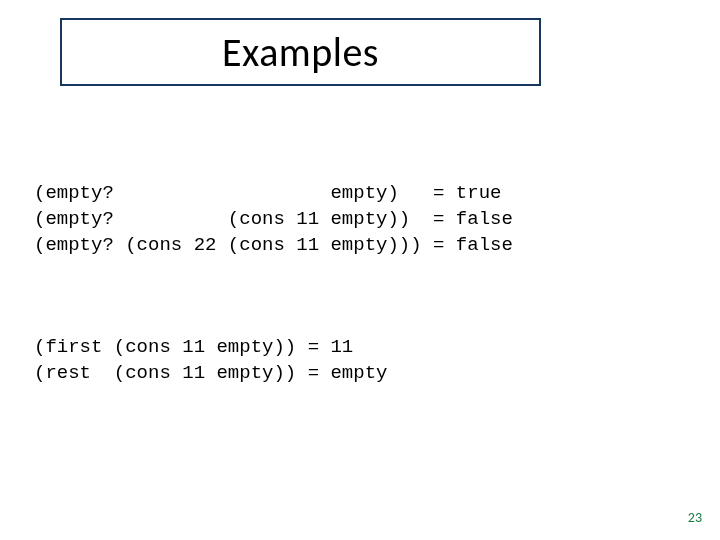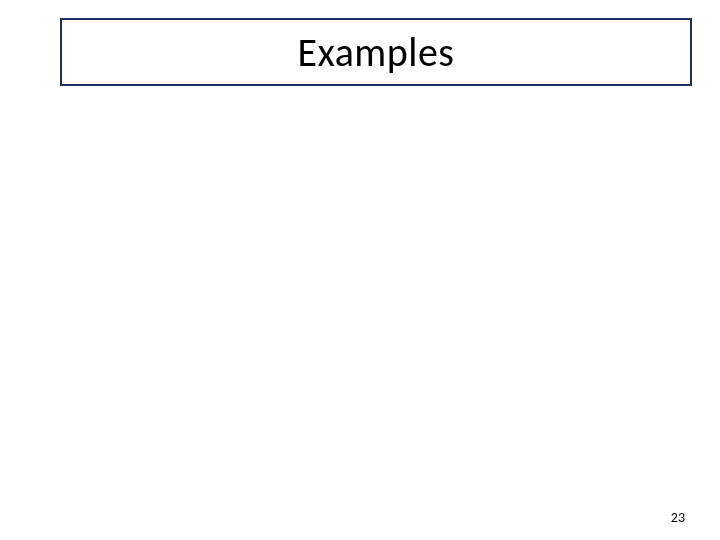--- a/index.html
+++ b/index.html
@@ -9,21 +9,21 @@
     height: 540px;
     background: #ffffff;
     font-family: Calibri, "Segoe UI", Arial, sans-serif;
     position: relative;
     overflow: hidden;
   }
   .title-box {
     position: absolute;
     left: 60px;
     top: 18px;
-    width: 632px;
+    width: 481px;
     height: 68px;
     border: 2px solid #17365d;
     box-sizing: border-box;
     display: flex;
     align-items: center;
     justify-content: center;
   }
   .title-box h1 {
     margin: 0;
     font-weight: 400;
@@ -40,31 +40,36 @@
     font-size: 19px;
     line-height: 1.35;
     color: #000;
     white-space: pre;
   }
   .block {
     margin-bottom: 26px;
   }
   .page-num {
     position: absolute;
-    right: 35px;
+    right: 18px;
     bottom: 14px;
     font-size: 14px;
-    color: #000000;
+    color: #15803d;
     font-family: Calibri, Arial, sans-serif;
   }
 </style>
 </head>
 <body>
 
 <div class="title-box">
   <h1>Examples</h1>
 </div>
 
 <div class="code-area">
+  <div class="block"><span>(empty?                   empty)   = true</span>
+<span>(empty?          (cons 11 empty))  = false</span>
+<span>(empty? (cons 22 (cons 11 empty))) = false</span></div>
+  <div class="block"><span>(first (cons 11 empty)) = 11</span>
+<span>(rest  (cons 11 empty)) = empty</span></div>
   
 </div>
 
 <div class="page-num">23</div>
 
 </body></html>

